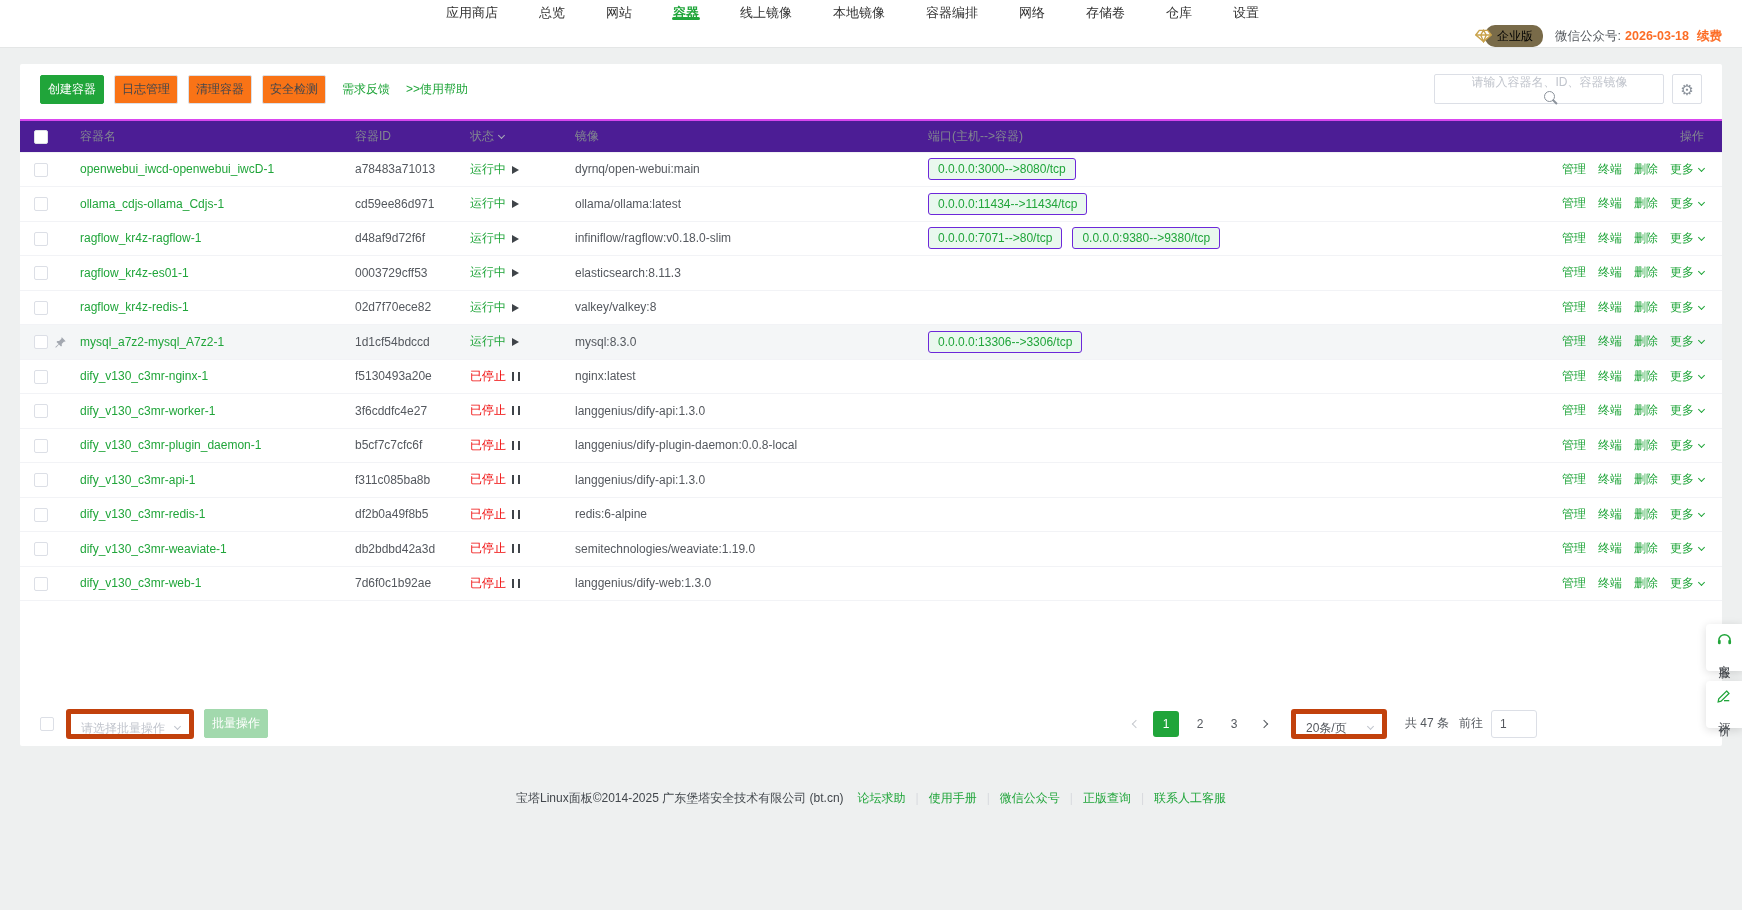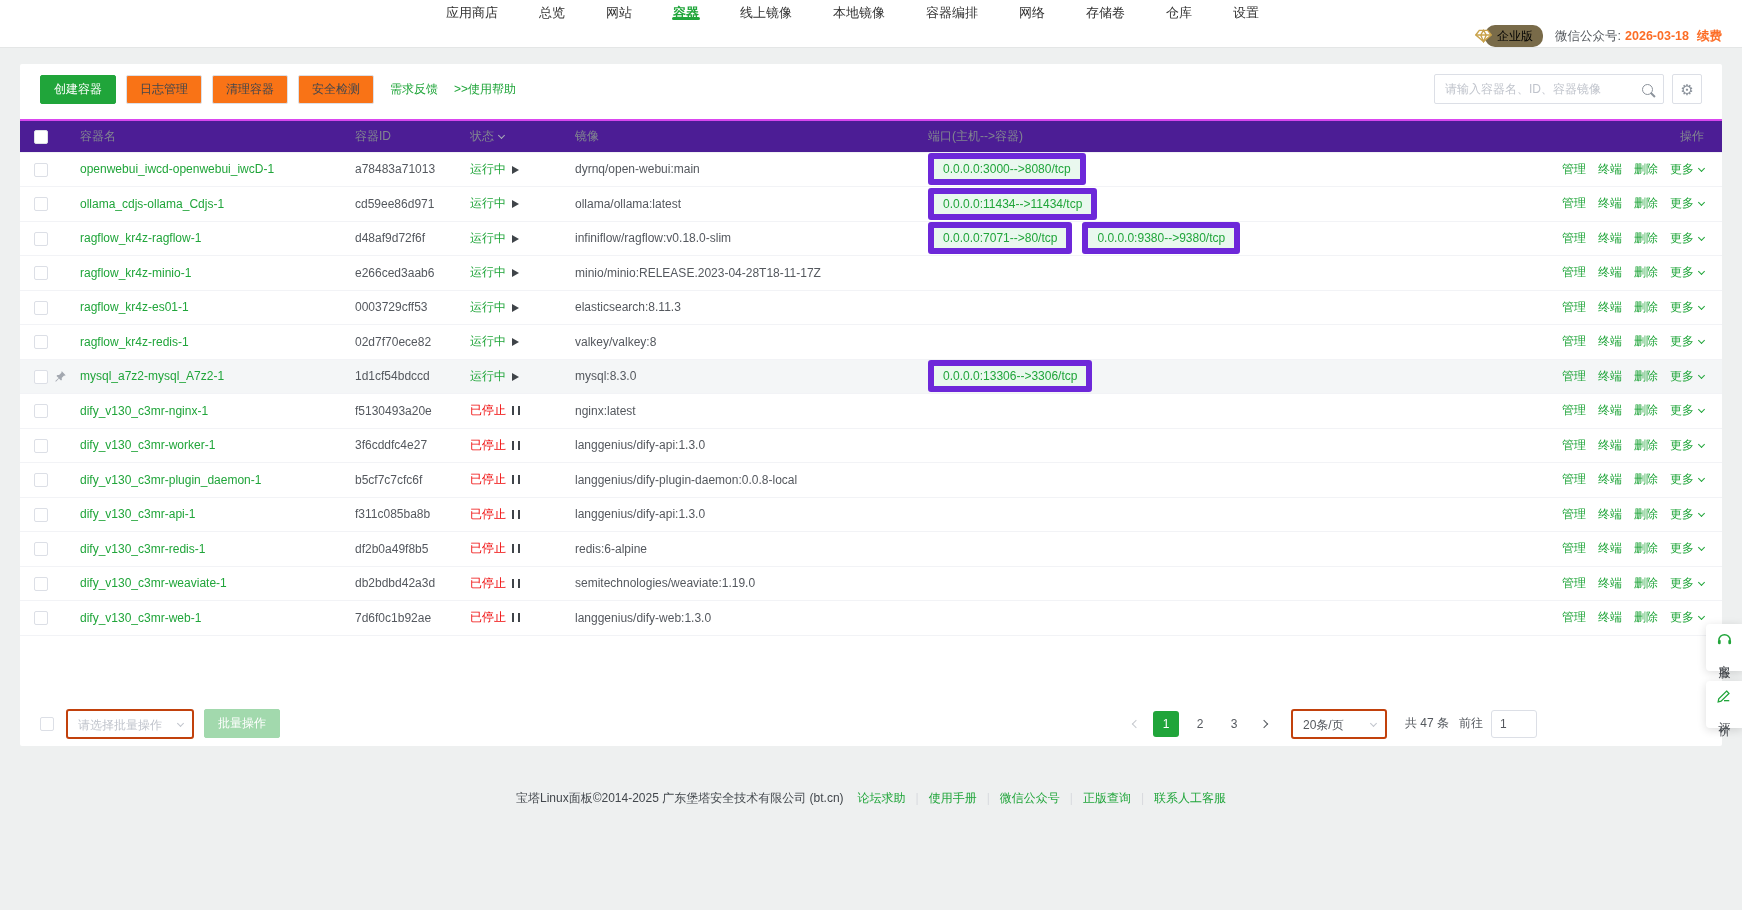--- a/index.html
+++ b/index.html
@@ -16,61 +16,61 @@
   .license { margin-left:auto; display:flex; align-items:center; font-size:12.5px; }
   .gem { position:relative; z-index:2; display:flex; align-items:center; }
   .badge { background:#796b49; color:#000000; border-radius:10px; padding:2.5px 10px 2.5px 12px; font-size:12px; margin-left:-7px; }
   .expiry-label { color:#53575c; margin-left:12px; }
   .expiry-date { color:#fc6d26; font-weight:bold; margin-left:4px; }
   .renew { color:#fc6d26; margin-left:8px; font-weight:bold; }
 
   
   .card { margin:17px 20px 0; background:#fff; height:682px; border-radius:2px; }
   .toolbar { display:flex; align-items:center; padding:10px 20px 15px; }
-  .btn { height:29px; line-height:27px; font-size:12px; border-radius:2px; padding:0 13px; cursor:pointer; border:1px solid transparent; font-family:inherit; }
+  .btn { height:29px; line-height:27px; font-size:12px; border-radius:2px; padding:0 7px; cursor:pointer; border:1px solid transparent; font-family:inherit; }
   .btn.primary { background:#20a53a; border-color:#20a53a; color:#fff; }
   .btn.plain { background:#f97316; border-color:#dcdfe6; color:#42464d; margin-left:10px; }
   .tlink { font-size:12px; color:#20a53a; margin-left:16px; }
   .search-wrap { margin-left:auto; display:flex; align-items:center; gap:8px; }
-  .search-box { width:230px; height:30px; border:1px solid #dcdfe6; border-radius:2px; display:flex; align-items:center; background:#fff; }
+  .search-box { width:230px; height:30px; border:1px solid #dcdfe6; border-radius:2px; display:flex; align-items:center; background:#fff;flex-direction:column; }
   .search-box input { flex:1; border:0; outline:none; padding:0 10px; font-size:12px; color:#333; font-family:inherit; background:transparent; min-width:0; }
   .search-box input::placeholder { color:#c0c4cc; }
   .search-btn { width:32px; height:100%; display:flex; align-items:center; justify-content:center; cursor:pointer; }
   .ic-search { width:11px; height:11px; border:1.5px solid #8b929b; border-radius:50%; position:relative; display:inline-block; }
   .ic-search::after { content:""; position:absolute; width:6px; height:1.5px; background:#8b929b; transform:rotate(45deg); right:-4px; bottom:-2px; }
   .gear-btn { width:30px; height:30px; border:1px solid #dcdfe6; border-radius:2px; background:#fff; cursor:pointer; color:#8b929b; font-size:15px; line-height:1; display:flex; align-items:center; justify-content:center; }
 
   
   .table-wrap { height:582px; overflow:hidden; }
   table { width:100%; border-collapse:collapse; table-layout:fixed; font-size:12px; }
   thead th { height:32px; background:#4c1d95; color:#82878f; font-weight:normal; text-align:left; border-bottom:1px solid #f0f1f4; border-top:2px solid #d946ef; }
   tbody td { height:34.5px; border-bottom:1px solid #f2f3f6; color:#54585e; overflow:hidden; white-space:nowrap; }
   tr.pinned td { background:#f4f6f7; }
   .col-check { padding-left:14px !important; }
   .col-pin svg { vertical-align:middle; }
   .name-link { color:#20a53a; }
   .status.running { color:#20a53a; }
   .status.stopped { color:#ef0808; }
   .ic-play { display:inline-block; width:0; height:0; border-left:7px solid #3f4449; border-top:4px solid transparent; border-bottom:4px solid transparent; margin-left:6px; vertical-align:-1px; }
   .ic-pause { display:inline-block; width:8px; height:9px; border-left:2.5px solid #3f4449; border-right:2.5px solid #3f4449; margin-left:6px; vertical-align:-1px; }
-  .port-badge { display:inline-block; padding:3px 9px; background:#e9f8ee; border:6px solid #6d28d9; color:#20a53a; border-radius:3px; margin-right:10px; line-height:normal; }
+  .port-badge { display:inline-block; padding:3px 9px; background:#e9f8ee; border:1px solid #6d28d9; color:#20a53a; border-radius:3px; margin-right:10px; line-height:normal; }
   td.col-actions, th.col-actions { text-align:right; padding-right:18px; }
   .col-actions a { color:#20a53a; margin-left:12px; }
 
   .chev { display:inline-block; width:6px; height:6px; border-right:1.3px solid currentColor; border-bottom:1.3px solid currentColor; transform:rotate(45deg); margin-left:5px; vertical-align:2px; }
   .chev.sm { width:5px; height:5px; }
   .chev.gray { color:#a9aeb5; }
   .chev.left { transform:rotate(135deg); margin:0; }
   .chev.right { transform:rotate(-45deg); margin:0; }
 
   .checkbox { display:inline-block; width:14px; height:14px; border:1px solid #dcdfe6; border-radius:2px; background:#fff; cursor:pointer; vertical-align:middle; }
 
   
   .bottom-bar { height:45px; display:flex; align-items:center; padding:0 20px; }
-  .select { position:relative; height:30px; border:2px solid #c2410c; border-radius:3px; font-size:12px; line-height:28px; padding:0 26px 0 10px; background:#fff; cursor:pointer; white-space:nowrap; }
+  .select { position:relative; height:30px; border:5px solid #c2410c; border-radius:3px; font-size:12px; line-height:28px; padding:0 26px 0 10px; background:#fff; cursor:pointer; white-space:nowrap; }
   .select .dd { position:absolute; right:9px; top:10px; color:#c0c4cc; }
   .batch-select { width:128px; margin-left:12px; color:#c0c4cc; overflow:hidden; }
   .btn.batch { background:#a2d9ad; border-color:#a2d9ad; color:#fff; margin-left:10px; }
   .pagination { margin-left:auto; margin-right:165px; display:flex; align-items:center; font-size:12px; color:#54585e; }
   .page-nav { width:26px; height:26px; display:flex; align-items:center; justify-content:center; cursor:pointer; }
   .page-nav.prev { color:#c6c9ce; }
   .page-nav.next { color:#54585e; }
   .pages { display:flex; }
   .page-btn { min-width:26px; height:26px; line-height:26px; text-align:center; margin:0 4px; border-radius:3px; cursor:pointer; font-size:12px; color:#54585e; }
   .page-btn.active { background:#20a53a; color:#fff; }
@@ -194,30 +194,20 @@
             <td class="col-name"><a class="name-link">ragflow_kr4z-ragflow-1</a></td>
             <td class="col-id">d48af9d72f6f</td>
             <td class="col-status"><span class="status running">运行中</span><i class="ic-play"></i></td>
             <td class="col-image">infiniflow/ragflow:v0.18.0-slim</td>
             <td class="col-ports"><span class="port-badge">0.0.0.0:7071--&gt;80/tcp</span><span class="port-badge">0.0.0.0:9380--&gt;9380/tcp</span></td>
             <td class="col-actions"><a>管理</a><a>终端</a><a>删除</a><a>更多<i class="chev sm"></i></a></td>
           </tr>
           <tr>
             <td class="col-check"><span class="checkbox"></span></td>
             <td class="col-pin"></td>
-            <td class="col-name"><a class="name-link">ragflow_kr4z-minio-1</a></td>
-            <td class="col-id">e266ced3aab6</td>
-            <td class="col-status"><span class="status running">运行中</span><i class="ic-play"></i></td>
-            <td class="col-image">minio/minio:RELEASE.2023-04-28T18-11-17Z</td>
-            <td class="col-ports"></td>
-            <td class="col-actions"><a>管理</a><a>终端</a><a>删除</a><a>更多<i class="chev sm"></i></a></td>
-          </tr>
-          <tr>
-            <td class="col-check"><span class="checkbox"></span></td>
-            <td class="col-pin"></td>
             <td class="col-name"><a class="name-link">ragflow_kr4z-es01-1</a></td>
             <td class="col-id">0003729cff53</td>
             <td class="col-status"><span class="status running">运行中</span><i class="ic-play"></i></td>
             <td class="col-image">elasticsearch:8.11.3</td>
             <td class="col-ports"></td>
             <td class="col-actions"><a>管理</a><a>终端</a><a>删除</a><a>更多<i class="chev sm"></i></a></td>
           </tr>
           <tr>
             <td class="col-check"><span class="checkbox"></span></td>
             <td class="col-pin"></td>

